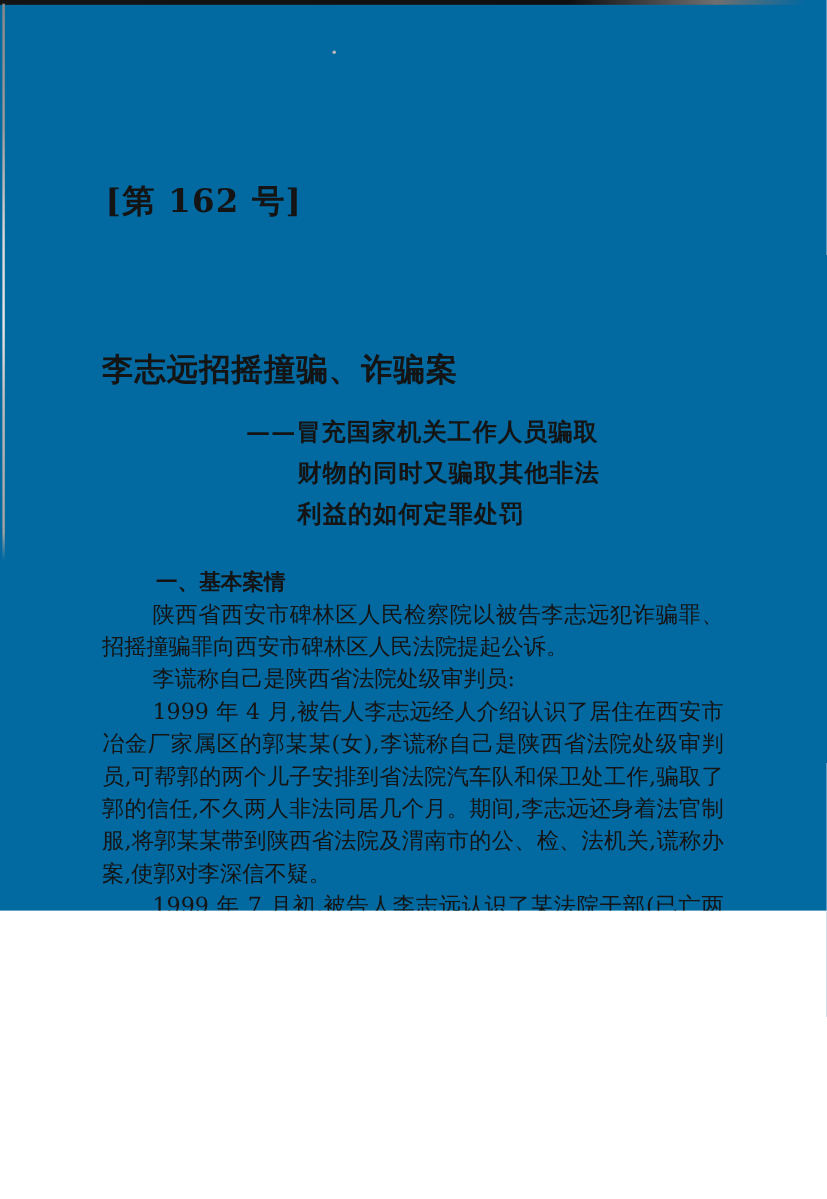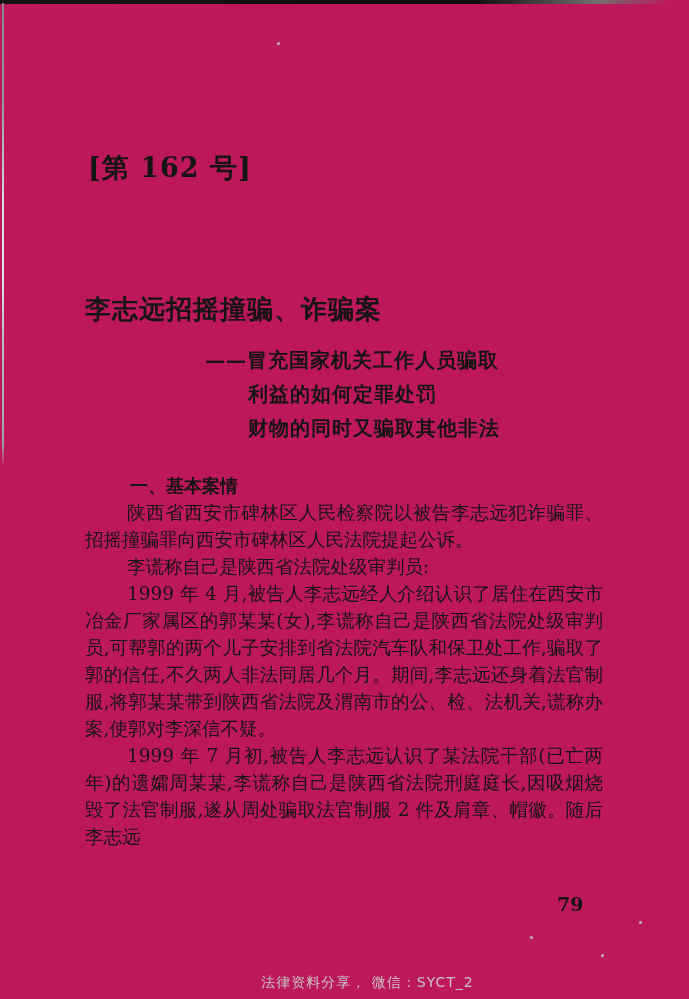--- a/index.html
+++ b/index.html
@@ -1,20 +1,20 @@
 <!DOCTYPE html>
 <html><head>
 <meta charset="utf-8">
 <style>
   html, body { margin: 0; padding: 0; background: #ffffff; }
   .page {
     position: relative;
     width: 689px;
-    height: 999px;
-    background: #be185d;
+    height: 759px;
+    background: #0369a1;
     overflow: hidden;
     font-family: "DejaVu Serif", serif;
     color: #141414;
   }
 
   
   .scan-top {
     position: absolute; top: 0; left: 0;
     width: 678px; height: 4px;
     background: linear-gradient(to right, #141414 0%, #0f0f0f 70%, #6f6f6f 88%, rgba(170,170,170,0) 99%);
@@ -79,22 +79,22 @@
 
   <div class="scan-top"></div>
   <div class="scan-left"></div>
 
   <div class="case-number">[第 162 号]</div>
 
   <div class="title-block">
     <h1 class="title">李志远招摇撞骗、诈骗案</h1>
     <div class="subtitle">
       <div class="sub-line sub-first">——冒充国家机关工作人员骗取</div>
+      <div class="sub-line">财物的同时又骗取其他非法</div>
       <div class="sub-line">利益的如何定罪处罚</div>
-      <div class="sub-line">财物的同时又骗取其他非法</div>
     </div>
   </div>
 
   <div class="body-block">
     <h2 class="section-heading">一、基本案情</h2>
     <p class="para">陕西省西安市碑林区人民检察院以被告李志远犯诈骗罪、招摇撞骗罪向西安市碑林区人民法院提起公诉。</p>
     <p class="para">李谎称自己是陕西省法院处级审判员:</p>
     <p class="para">1999 年 4 月,被告人李志远经人介绍认识了居住在西安市冶金厂家属区的郭某某(女),李谎称自己是陕西省法院处级审判员,可帮郭的两个儿子安排到省法院汽车队和保卫处工作,骗取了郭的信任,不久两人非法同居几个月。期间,李志远还身着法官制服,将郭某某带到陕西省法院及渭南市的公、检、法机关,谎称办案,使郭对李深信不疑。</p>
     <p class="para">1999 年 7 月初,被告人李志远认识了某法院干部(已亡两年)的遗孀周某某,李谎称自己是陕西省法院刑庭庭长,因吸烟烧毁了法官制服,遂从周处骗取法官制服 2 件及肩章、帽徽。随后李志远</p>
   </div>

